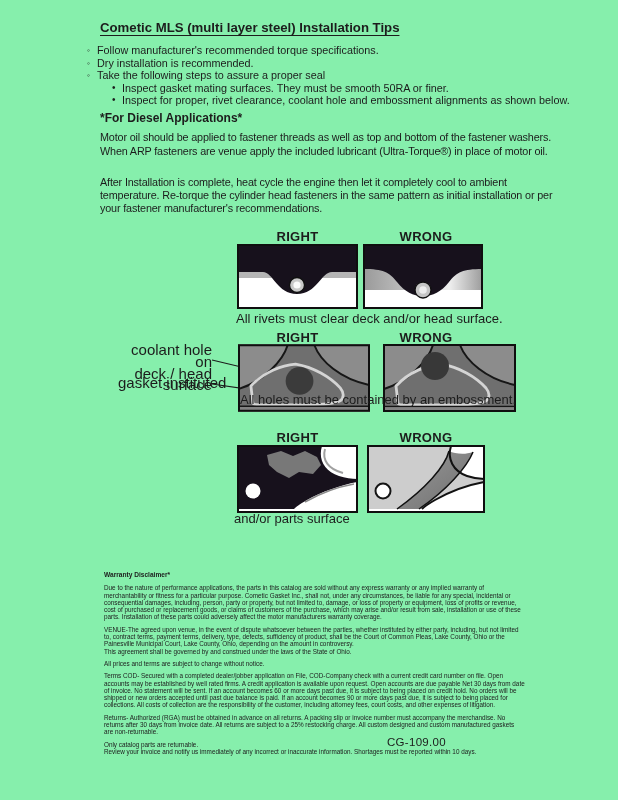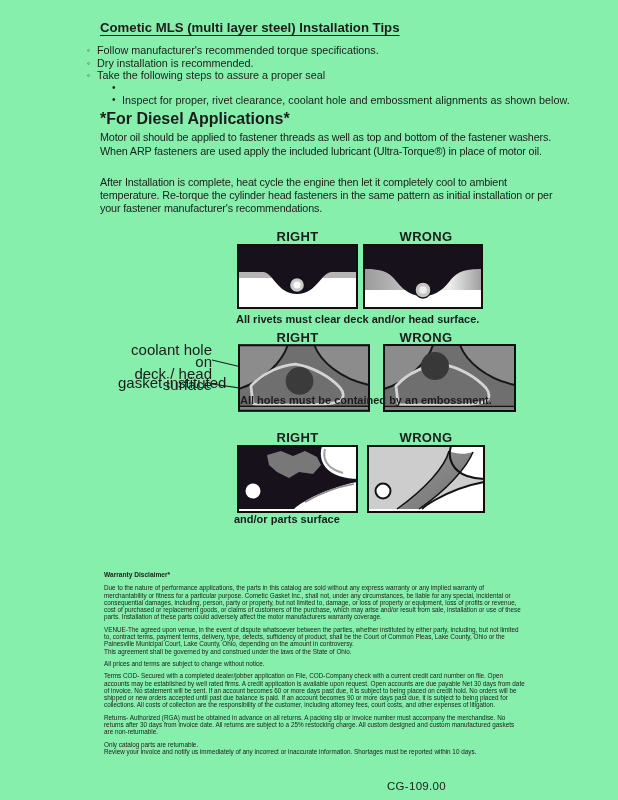--- a/index.html
+++ b/index.html
@@ -15,39 +15,39 @@
     text-decoration:underline;text-underline-offset:3px;white-space:nowrap;
   }
 
   .bullets{left:87px;top:44px;width:490px;font-size:10.8px;line-height:12.5px;}
   .b-row{display:flex;align-items:flex-start;}
   .b-marker{width:10px;flex:0 0 10px;font-size:8.5px;line-height:12.5px;}
   .b-row.sub{padding-left:25px;}
   .b-row.sub .b-marker{font-size:10px;}
 
   .diesel{left:100px;top:112px;width:457px;font-size:10.8px;line-height:13.3px;letter-spacing:-0.15px;}
-  .diesel h2{font-size:16px;margin:0 0 6px 0;letter-spacing:0;}
+  .diesel h2{font-size:12px;margin:0 0 6px 0;letter-spacing:0;}
   .diesel p{margin:0;}
   .diesel p.p2{margin-top:18px;}
   .diesel p.note{margin-top:12px;}
 
   .dg-head{position:absolute;width:121px;text-align:center;font-weight:bold;font-size:13px;letter-spacing:0.3px;}
   .dg-head.w{width:120px;}
-  .dg-cap{position:absolute;font-weight:bold;font-size:11px;line-height:12.5px;}
+  .dg-cap{position:absolute;font-weight:normal;font-size:13px;line-height:12.5px;}
 
   .panel{position:absolute;display:block;}
 
   .lbl{position:absolute;font-size:15px;line-height:11.8px;text-align:right;}
 
   .warranty{left:104px;top:571px;width:421px;font-size:6.35px;line-height:7.3px;}
   .warranty h3{font-size:6.6px;margin:0 0 6px 0;}
   .warranty p{margin:5px 0 0 0;}
   .warranty p.tight{margin-top:0;}
 
-  .footer{left:387px;top:780px;font-size:11.5px;letter-spacing:0.3px;}
+  .footer{left:387px;top:736px;font-size:11.5px;letter-spacing:0.3px;}
 
   
   .blk{fill:var(--diagram-dark,#17111c);}
   .bdr{fill:none;stroke:#0f0f0f;stroke-width:2px;}
 </style>
 </head>
 <body>
 
 <div class="page">
 
@@ -61,30 +61,31 @@
     <div class="b-row">
       <span class="b-marker">◦</span>
       <span>Dry installation is recommended.</span>
     </div>
     <div class="b-row">
       <span class="b-marker">◦</span>
       <span>Take the following steps to assure a proper seal</span>
     </div>
     <div class="b-row sub">
       <span class="b-marker">•</span>
+      <span>Inspect gasket mating surfaces.  They must be smooth 50RA or finer.</span>
     </div>
     <div class="b-row sub">
       <span class="b-marker">•</span>
       <span>Inspect for proper, rivet clearance, coolant hole and embossment alignments as shown below.</span>
     </div>
   </div>
 
   <div class="abs diesel">
     <h2>*For Diesel Applications*</h2>
-    <p class="p1">Motor oil should be applied to fastener threads as well as top and bottom of the fastener washers. When ARP fasteners are used apply the included lubricant (Ultra-Torque®) in place of motor oil.</p>
+    <p class="p1">Motor oil should be applied to fastener threads as well as top and bottom of the fastener washers. When ARP fasteners are venue apply the included lubricant (Ultra-Torque®) in place of motor oil.</p>
     <p class="p2">After Installation is complete, heat cycle the engine then let it completely cool to ambient temperature. Re-torque the cylinder head fasteners in the same pattern as initial installation or per your fastener manufacturer's recommendations.</p>
   </div>
 
   <div class="dg-head" style="left:237px;top:229px;">RIGHT</div>
   <div class="dg-head w" style="left:366px;top:229px;">WRONG</div>
 
   <svg class="panel" style="left:237px;top:244px;" width="121" height="65" viewBox="0 0 121 65">
     <rect x="0" y="0" width="121" height="65" fill="#ffffff"></rect>
     <rect x="1" y="28" width="119" height="6" fill="#b5b5b5"></rect>
     <path class="blk" d="M1 1 H120 V28 H95 C84 28 80 50 60 50 C40 50 36 28 26 28 H1 Z"></path>

